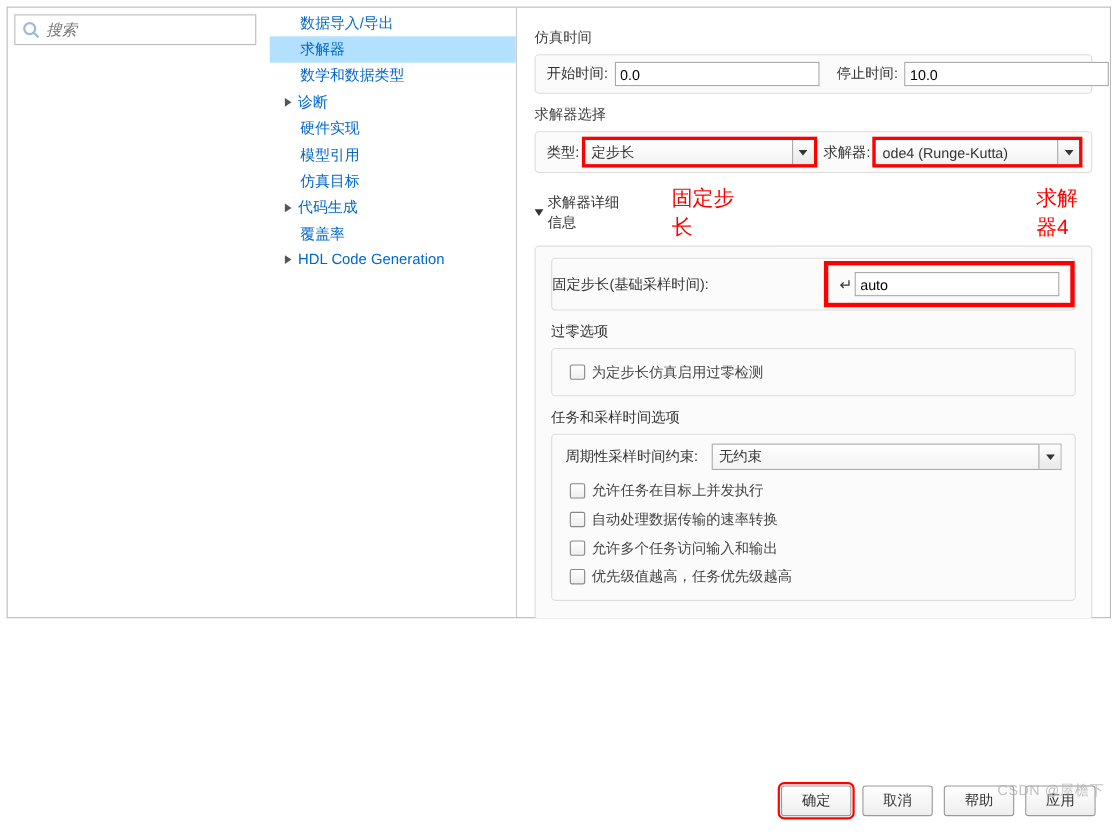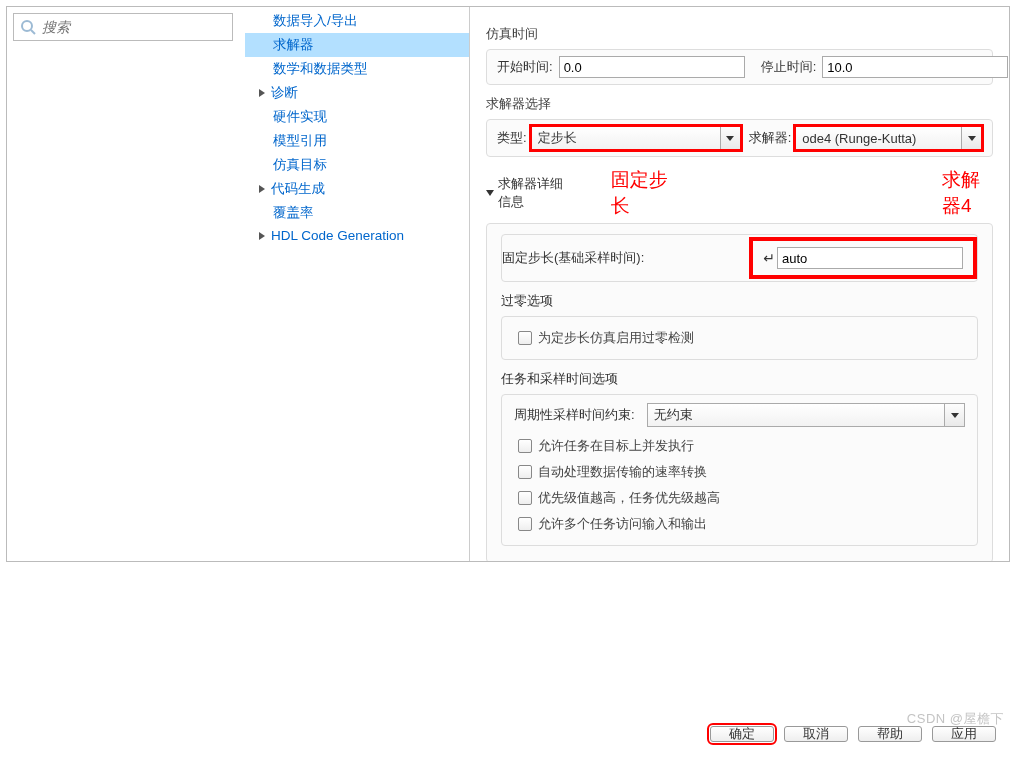--- a/index.html
+++ b/index.html
@@ -226,21 +226,21 @@
     justify-content: flex-end;
     gap: 10px;
     padding: 10px 20px;
     position: absolute;
     bottom: 8px;
     right: 0;
     width: 100%;
   }
   .btn {
     min-width: 64px;
-    height: 16px;
+    height: 28px;
     border: 1px solid #999;
     background: linear-gradient(#fff,#eee);
     border-radius: 3px;
     display: flex;
     align-items: center;
     justify-content: center;
     padding: 0 12px;
     font-size: 13px;
     cursor: pointer;
   }
@@ -370,25 +370,25 @@
           <div class="checkbox-row">
               <span class="checkbox"></span>
               <span>允许任务在目标上并发执行</span>
             </div>
           <div class="checkbox-row">
               <span class="checkbox"></span>
               <span>自动处理数据传输的速率转换</span>
             </div>
           <div class="checkbox-row">
               <span class="checkbox"></span>
-              <span>优先级值越高，任务优先级越高</span>
+              <span>允许多个任务访问输入和输出</span>
             </div>
           <div class="checkbox-row">
               <span class="checkbox"></span>
-              <span>允许多个任务访问输入和输出</span>
+              <span>优先级值越高，任务优先级越高</span>
             </div>
         </div>
       </div>
 
       <div class="callout-tail"></div>
       <div class="callout">
         <span>固定步长一定要设置，否则导入的 fmu运行会报错：0.001</span>
       </div>
 
     </div>

